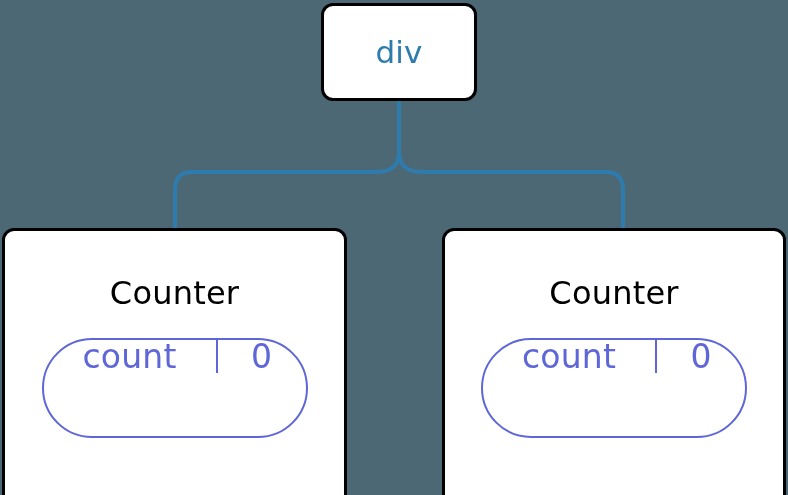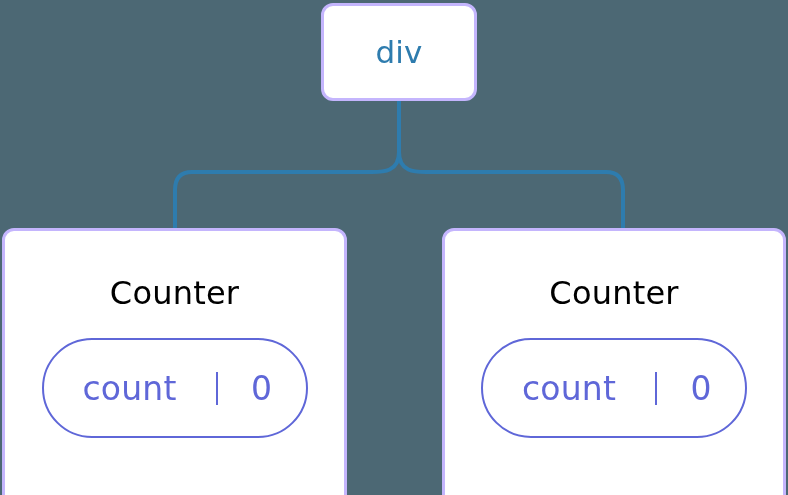--- a/index.html
+++ b/index.html
@@ -30,21 +30,21 @@
     height: 495px;
     z-index: 1;
   }
 
   
   .node {
     position: absolute;
     z-index: 2;
     box-sizing: border-box;
     background: #ffffff;
-    border: 3px solid #c4b5fd;
+    border: 3px solid #000000;
     border-radius: 12px;
     display: flex;
     flex-direction: column;
     align-items: center;
   }
 
   
   .node--root {
     left: 321px;
     top: 3px;
@@ -77,21 +77,21 @@
 
   
   .state-pill {
     margin-top: 29px;
     box-sizing: border-box;
     width: 266px;
     height: 100px;
     border: 2px solid #5f67d8;
     border-radius: 50px;
     display: flex;
-    align-items: center;
+    align-items: flex-start;
     overflow: hidden;
     background: #ffffff;
   }
   .state-key,
   .state-value {
     display: flex;
     align-items: center;
     justify-content: center;
     color: #5f67d8;
     font-size: 33px;

